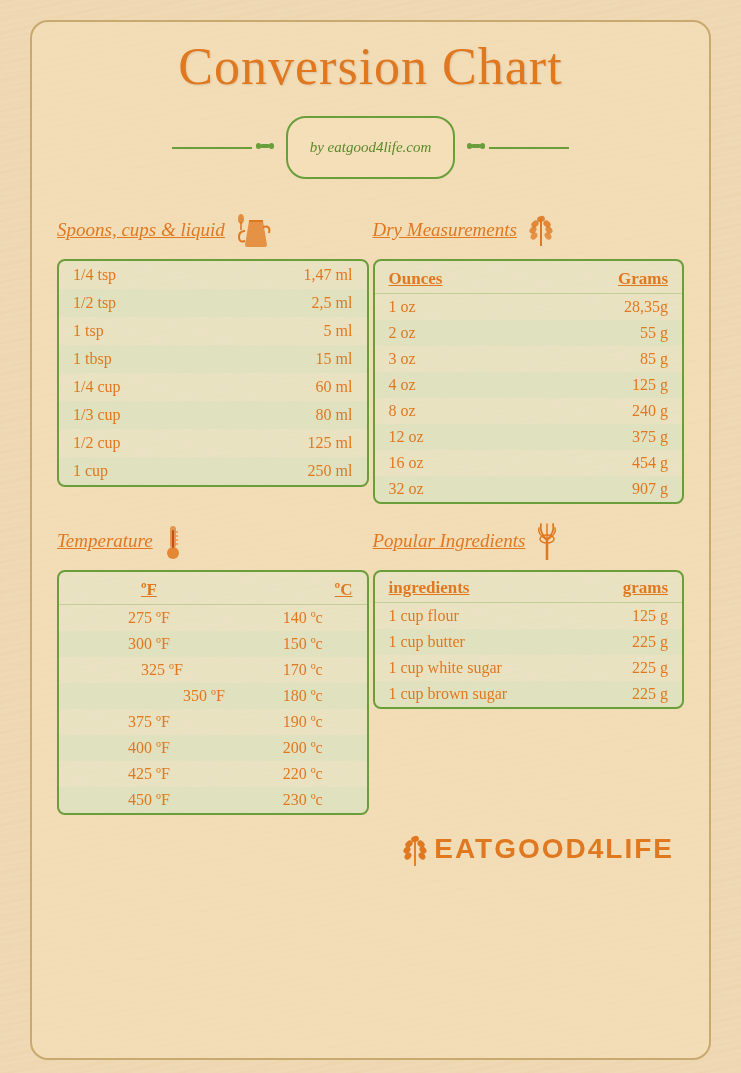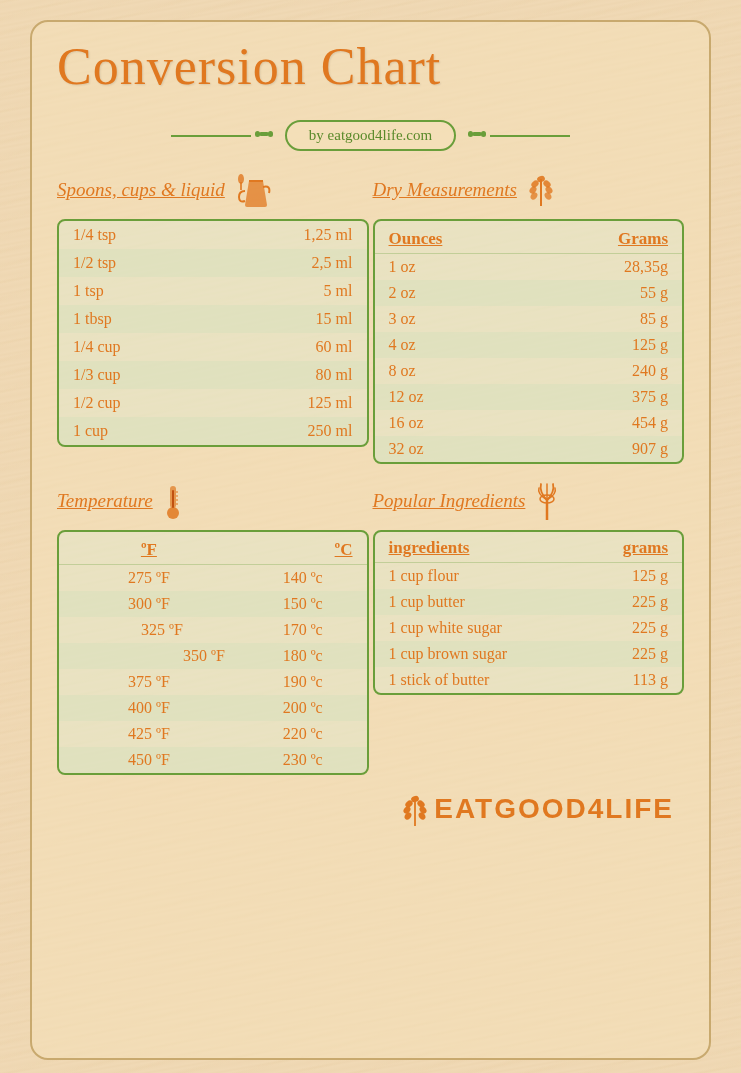--- a/index.html
+++ b/index.html
@@ -53,26 +53,27 @@
       position: relative;
       border: 2px solid #c8a96e;
       border-radius: 18px;
       padding: 15px 25px 25px 25px;
       background: rgba(245, 225, 185, 0.5);
       min-height: 1040px;
     }
 
     
     .main-title {
+      text-align: center;
       font-family: 'Palatino Linotype', Palatino, Georgia, serif;
       font-size: 52px;
       color: #e07820;
       font-weight: normal;
       letter-spacing: 1px;
-      margin-bottom: 24px;
+      margin-bottom: 8px;
       text-shadow: 1px 1px 2px rgba(0,0,0,0.1);
     }
 
     
     .subtitle-banner {
       display: flex;
       align-items: center;
       justify-content: center;
       margin-bottom: 20px;
     }
@@ -80,24 +81,25 @@
     .banner-line {
       height: 2px;
       background: #6a9e3a;
       flex: 1;
       max-width: 80px;
     }
 
     .banner-pill {
       border: 2px solid #6a9e3a;
       border-radius: 20px;
-      padding: 5px 22px;
+      padding: 21px 22px;
       color: #5a8a2a;
       font-size: 15px;
-      margin: 0 8px;
+      font-style: italic;
+      margin: 12px 8px;
       background: rgba(245,225,185,0.6);
     }
 
     
     .two-col {
       display: flex;
       gap: 4px;
       margin-bottom: 18px;
     }
 
@@ -313,21 +315,21 @@
 
               <path d="M14 20 Q8 20 8 26 Q8 32 14 30" stroke="#e07820" stroke-width="2" fill="none"></path>
             </svg>
           </span>
         </div>
 
         <table class="no-header-table">
           <tbody id="spoons-tbody">
           <tr>
       <td>1/4 tsp</td>
-      <td class="right-align">1,25 ml</td>
+      <td class="right-align">1,47 ml</td>
     </tr>
               <tr>
       <td>1/2 tsp</td>
       <td class="right-align">2,5 ml</td>
     </tr>
               <tr>
       <td>1 tsp</td>
       <td class="right-align">5 ml</td>
     </tr>
               <tr>
@@ -519,24 +521,20 @@
       <td>1 cup butter</td>
       <td class="right-align">225 g</td>
     </tr>
               <tr>
       <td>1 cup white sugar</td>
       <td class="right-align">225 g</td>
     </tr>
               <tr>
       <td>1 cup brown sugar</td>
       <td class="right-align">225 g</td>
-    </tr>
-              <tr>
-      <td>1 stick of butter</td>
-      <td class="right-align">113 g</td>
     </tr>
             </tbody>
         </table>
       </div>
 
     </div>
 
     <div class="logo-area">
       <span class="wheat-logo-icon">
         <svg viewBox="0 0 30 36" fill="none" xmlns="http://www.w3.org/2000/svg">

